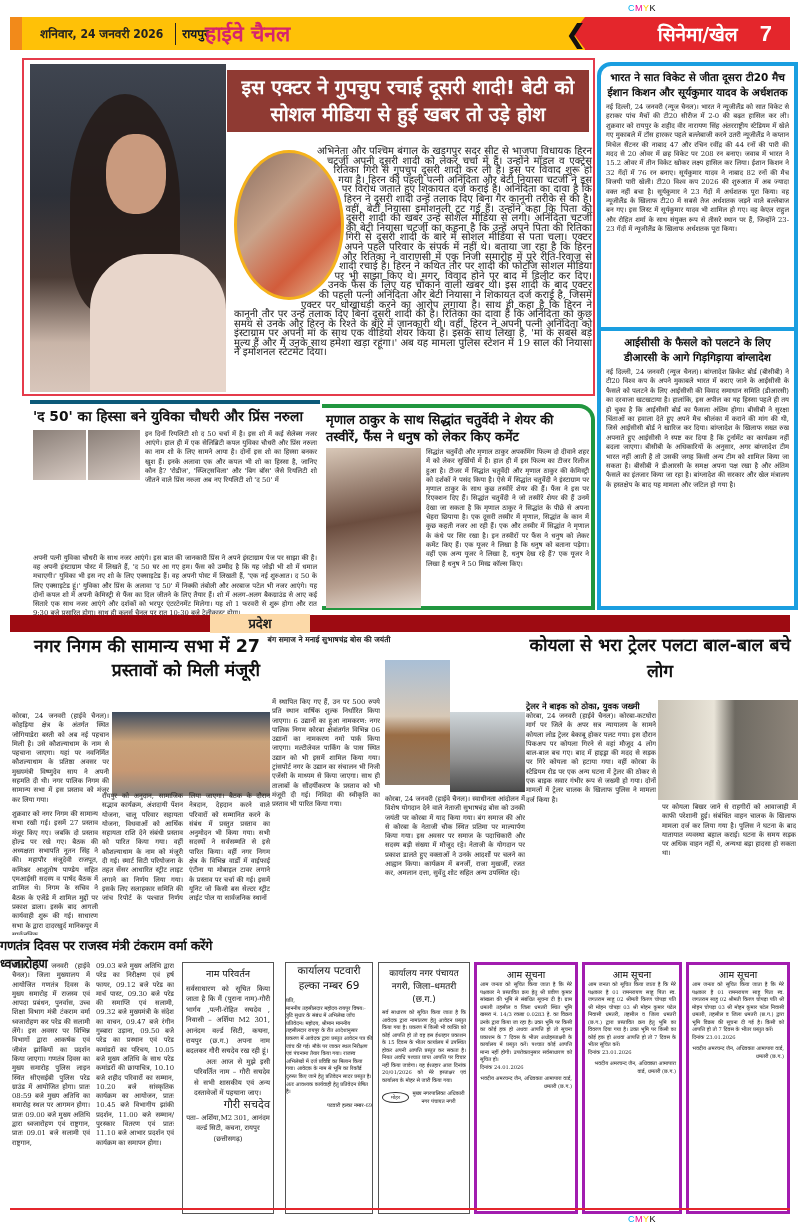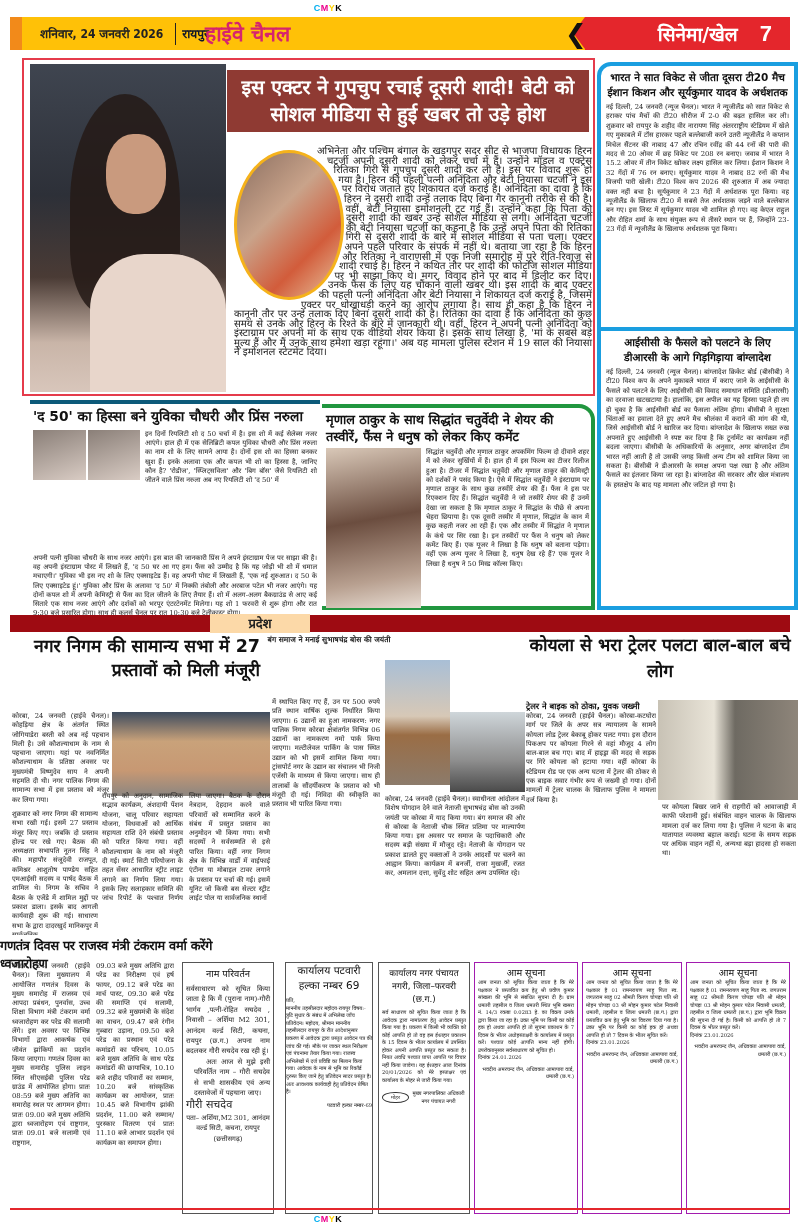--- a/index.html
+++ b/index.html
@@ -1,18 +1,18 @@
 <!DOCTYPE html>
 <html><head>
 <meta charset="utf-8">
 <style>
   * { box-sizing: border-box; margin: 0; padding: 0; }
   html, body { width: 800px; height: 1226px; background: #ffffff; overflow: hidden; }
   body { font-family: "DejaVu Serif", serif; color: #1a1a1a; position: relative; }
-  .cmyk { position: absolute; left: 0; width: 656px; text-align: center; font-family: "Liberation Sans", sans-serif; font-weight: bold; font-size: 9px; letter-spacing: 0.5px; }
+  .cmyk { position: absolute; left: 0; width: 656px; text-align: right; font-family: "Liberation Sans", sans-serif; font-weight: normal; font-size: 9px; letter-spacing: 0.5px; }
   .cmyk .c { color: #00aeef; } .cmyk .m { color: #ec008c; } .cmyk .y { color: #ffd200; } .cmyk .k { color: #000; }
 
   
   .masthead { position: absolute; top: 17px; left: 10px; width: 780px; height: 33px; background: #ffc107; display: flex; align-items: center; }
   .masthead .orange-tab { width: 12px; height: 33px; background: #f28a1a; }
   .masthead .date { font-family: "DejaVu Sans Condensed", "DejaVu Sans", sans-serif; font-size: 12px; font-weight: bold; color: #222; margin-left: 18px; }
   .masthead .sep { width: 1px; height: 22px; background: #222; margin: 0 6px 0 12px; }
   .masthead .city { font-size: 12px; font-weight: bold; color: #0f172a; font-family: "DejaVu Sans", sans-serif; }
   .masthead .brand { position: absolute; left: 195px; top: 2px; font-family: "DejaVu Sans", sans-serif; font-size: 21px; font-weight: bold; color: #d6246e; display: flex; align-items: center; gap: 2px; }
   .masthead .section-tab { position: absolute; right: 0; top: 0; height: 33px; width: 205px; background: #e4262c; display: flex; align-items: center; justify-content: flex-end; padding-right: 18px; }
@@ -80,30 +80,30 @@
 
   
   .gana-head { position: absolute; top: 937px; left: 0; width: 252px; font-family: "DejaVu Sans", sans-serif; font-weight: bold; font-size: 12.8px; line-height: 18px; color: #111; letter-spacing: -0.3px; }
   .gana-txt1 { position: absolute; top: 962px; left: 12px; width: 78px; font-size: 6.8px; line-height: 9.3px; text-align: justify; color: #222; height: 255px; overflow: hidden; }
   .gana-txt2 { position: absolute; top: 962px; left: 96px; width: 78px; font-size: 6.8px; line-height: 9.3px; text-align: justify; color: #222; height: 255px; overflow: hidden; }
 
   
   .naam { position: absolute; top: 962px; left: 182px; width: 92px; height: 252px; border: 1px solid #555; padding: 3px 3px; font-size: 7px; line-height: 10.4px; text-align: justify; color: #222; }
   .naam h3, .patwari h3, .nagar-panchayat h3, .notice h3 { font-family: "DejaVu Sans", sans-serif; font-weight: normal; text-align: center; color: #111; }
   .naam h3 { font-size: 9.5px; line-height: 15px; margin-bottom: 3px; }
-  .naam .sig { font-size: 11px; text-align: left; margin: 2px 0; font-family: "DejaVu Sans", sans-serif; }
+  .naam .sig { font-size: 11px; text-align: right; margin: 2px 0; font-family: "DejaVu Sans", sans-serif; }
   .naam .addr { text-align: center; font-size: 6.8px; }
 
   .patwari { position: absolute; top: 962px; left: 285px; width: 88px; height: 252px; border: 1px solid #555; padding: 0; font-size: 5.2px; line-height: 7.6px; color: #222; }
   .patwari h3 { font-size: 10.5px; line-height: 15px; margin-bottom: 4px; }
   .nagar-panchayat { position: absolute; top: 962px; left: 378px; width: 92px; height: 252px; border: 1px solid #555; padding: 4px 3px; font-size: 5.2px; line-height: 7.5px; color: #222; }
   .nagar-panchayat h3 { font-size: 8.8px; line-height: 13px; margin-bottom: 3px; }
   .nagar-panchayat .meta { text-align: center; font-size: 5.4px; line-height: 8px; }
   .nagar-panchayat .seal { display: inline-block; border: 1px solid #333; border-radius: 50%; padding: 1px 8px; font-size: 5px; }
-  .notice { position: absolute; top: 962px; width: 104px; height: 252px; border: 1px solid #a21caf; padding: 3px; font-size: 5.2px; line-height: 7.5px; color: #222; text-align: justify; }
+  .notice { position: absolute; top: 962px; width: 104px; height: 252px; border: 3px solid #a21caf; padding: 3px; font-size: 5.2px; line-height: 7.5px; color: #222; text-align: justify; }
   .notice h3 { font-size: 9.5px; line-height: 13px; }
   .notice .foot { text-align: right; margin-top: 4px; }
 
   .bottom-rule { position: absolute; top: 1208px; left: 10px; width: 780px; height: 2px; background: #e4262c; }
 </style>
 </head>
 <body>
 
 <div class="cmyk" style="top:3px;">
   <span class="c">C</span><span class="m">M</span><span class="y">Y</span><span class="k">K</span>
@@ -202,21 +202,21 @@
 </div>
 
 <div class="patwari">
   <h3>कार्यालय पटवारी हल्का नम्बर 69</h3>
   <p>प्रति,</p>
   <p>माननीय तहसीलदार महोदय-रायपुर विषय:-त्रुटि सुधार के संबंध में अभिलेख जाँच प्रतिवेदन। महोदय, श्रीमान माननीय तहसीलदार रायपुर के रीत आदेशानुसार प्रकरण में आवेदक द्वारा प्रस्तुत आवेदन पत्र की जांच की गई। मौके पर जाकर स्थल निरीक्षण एवं पंचनामा तैयार किया गया। राजस्व अभिलेखों में दर्ज प्रविष्टि का मिलान किया गया। आवेदक के नाम से भूमि का रिकॉर्ड दुरुस्त किए जाने हेतु प्रतिवेदन सादर प्रस्तुत है। अतः आवश्यक कार्यवाही हेतु प्रतिवेदन प्रेषित है।</p>
   <p style="text-align:right;margin-top:6px;">पटवारी हल्का नम्बर-69</p>
 </div>
 
 <div class="nagar-panchayat">
-  <h3>कार्यालय नगर पंचायत नगरी, जिला–फरवरी (छ.ग.)</h3>
+  <h3>कार्यालय नगर पंचायत नगरी, जिला–धमतरी (छ.ग.)</h3>
   <p style="text-align:justify;">सर्व साधारण को सूचित किया जाता है कि आवेदक द्वारा नामांतरण हेतु आवेदन प्रस्तुत किया गया है। प्रकरण में किसी भी व्यक्ति को कोई आपत्ति हो तो वह इस ईश्तहार प्रकाशन के 15 दिवस के भीतर कार्यालय में उपस्थित होकर अपनी आपत्ति प्रस्तुत कर सकता है। नियत अवधि पश्चात प्राप्त आपत्ति पर विचार नहीं किया जावेगा। यह ईश्तहार आज दिनांक 20/01/2026 को मेरे हस्ताक्षर एवं कार्यालय के मोहर से जारी किया गया।</p>
   <div style="display:flex;justify-content:space-between;align-items:center;margin-top:6px;">
     <span class="seal">मोहर</span>
     <span style="width:55px;text-align:center;">मुख्य नगरपालिका अधिकारी नगर पंचायत नगरी</span>
   </div>
 </div>
 
 <div class="notice" style="left:474px;">
   <h3>आम सूचना</h3>
   <p>आम जनता को सूचित किया जाता है कि मेरे पक्षकार ने प्रस्तावित क्रय हेतु श्री प्रवीण कुमार सांखला की भूमि से संबंधित सूचना दी है। ग्राम धमतरी तहसील व जिला धमतरी स्थित भूमि खसरा नं. 14/3 रकबा 0.0283 हे. का विक्रय उनके द्वारा किया जा रहा है। उक्त भूमि पर किसी का कोई हक हो अथवा आपत्ति हो तो सूचना प्रकाशन के 7 दिवस के भीतर अधोहस्ताक्षरी के कार्यालय में प्रस्तुत करें। पश्चात कोई आपत्ति मान्य नहीं होगी। उपरोक्तानुसार सर्वसाधारण को सूचित हो।</p>

